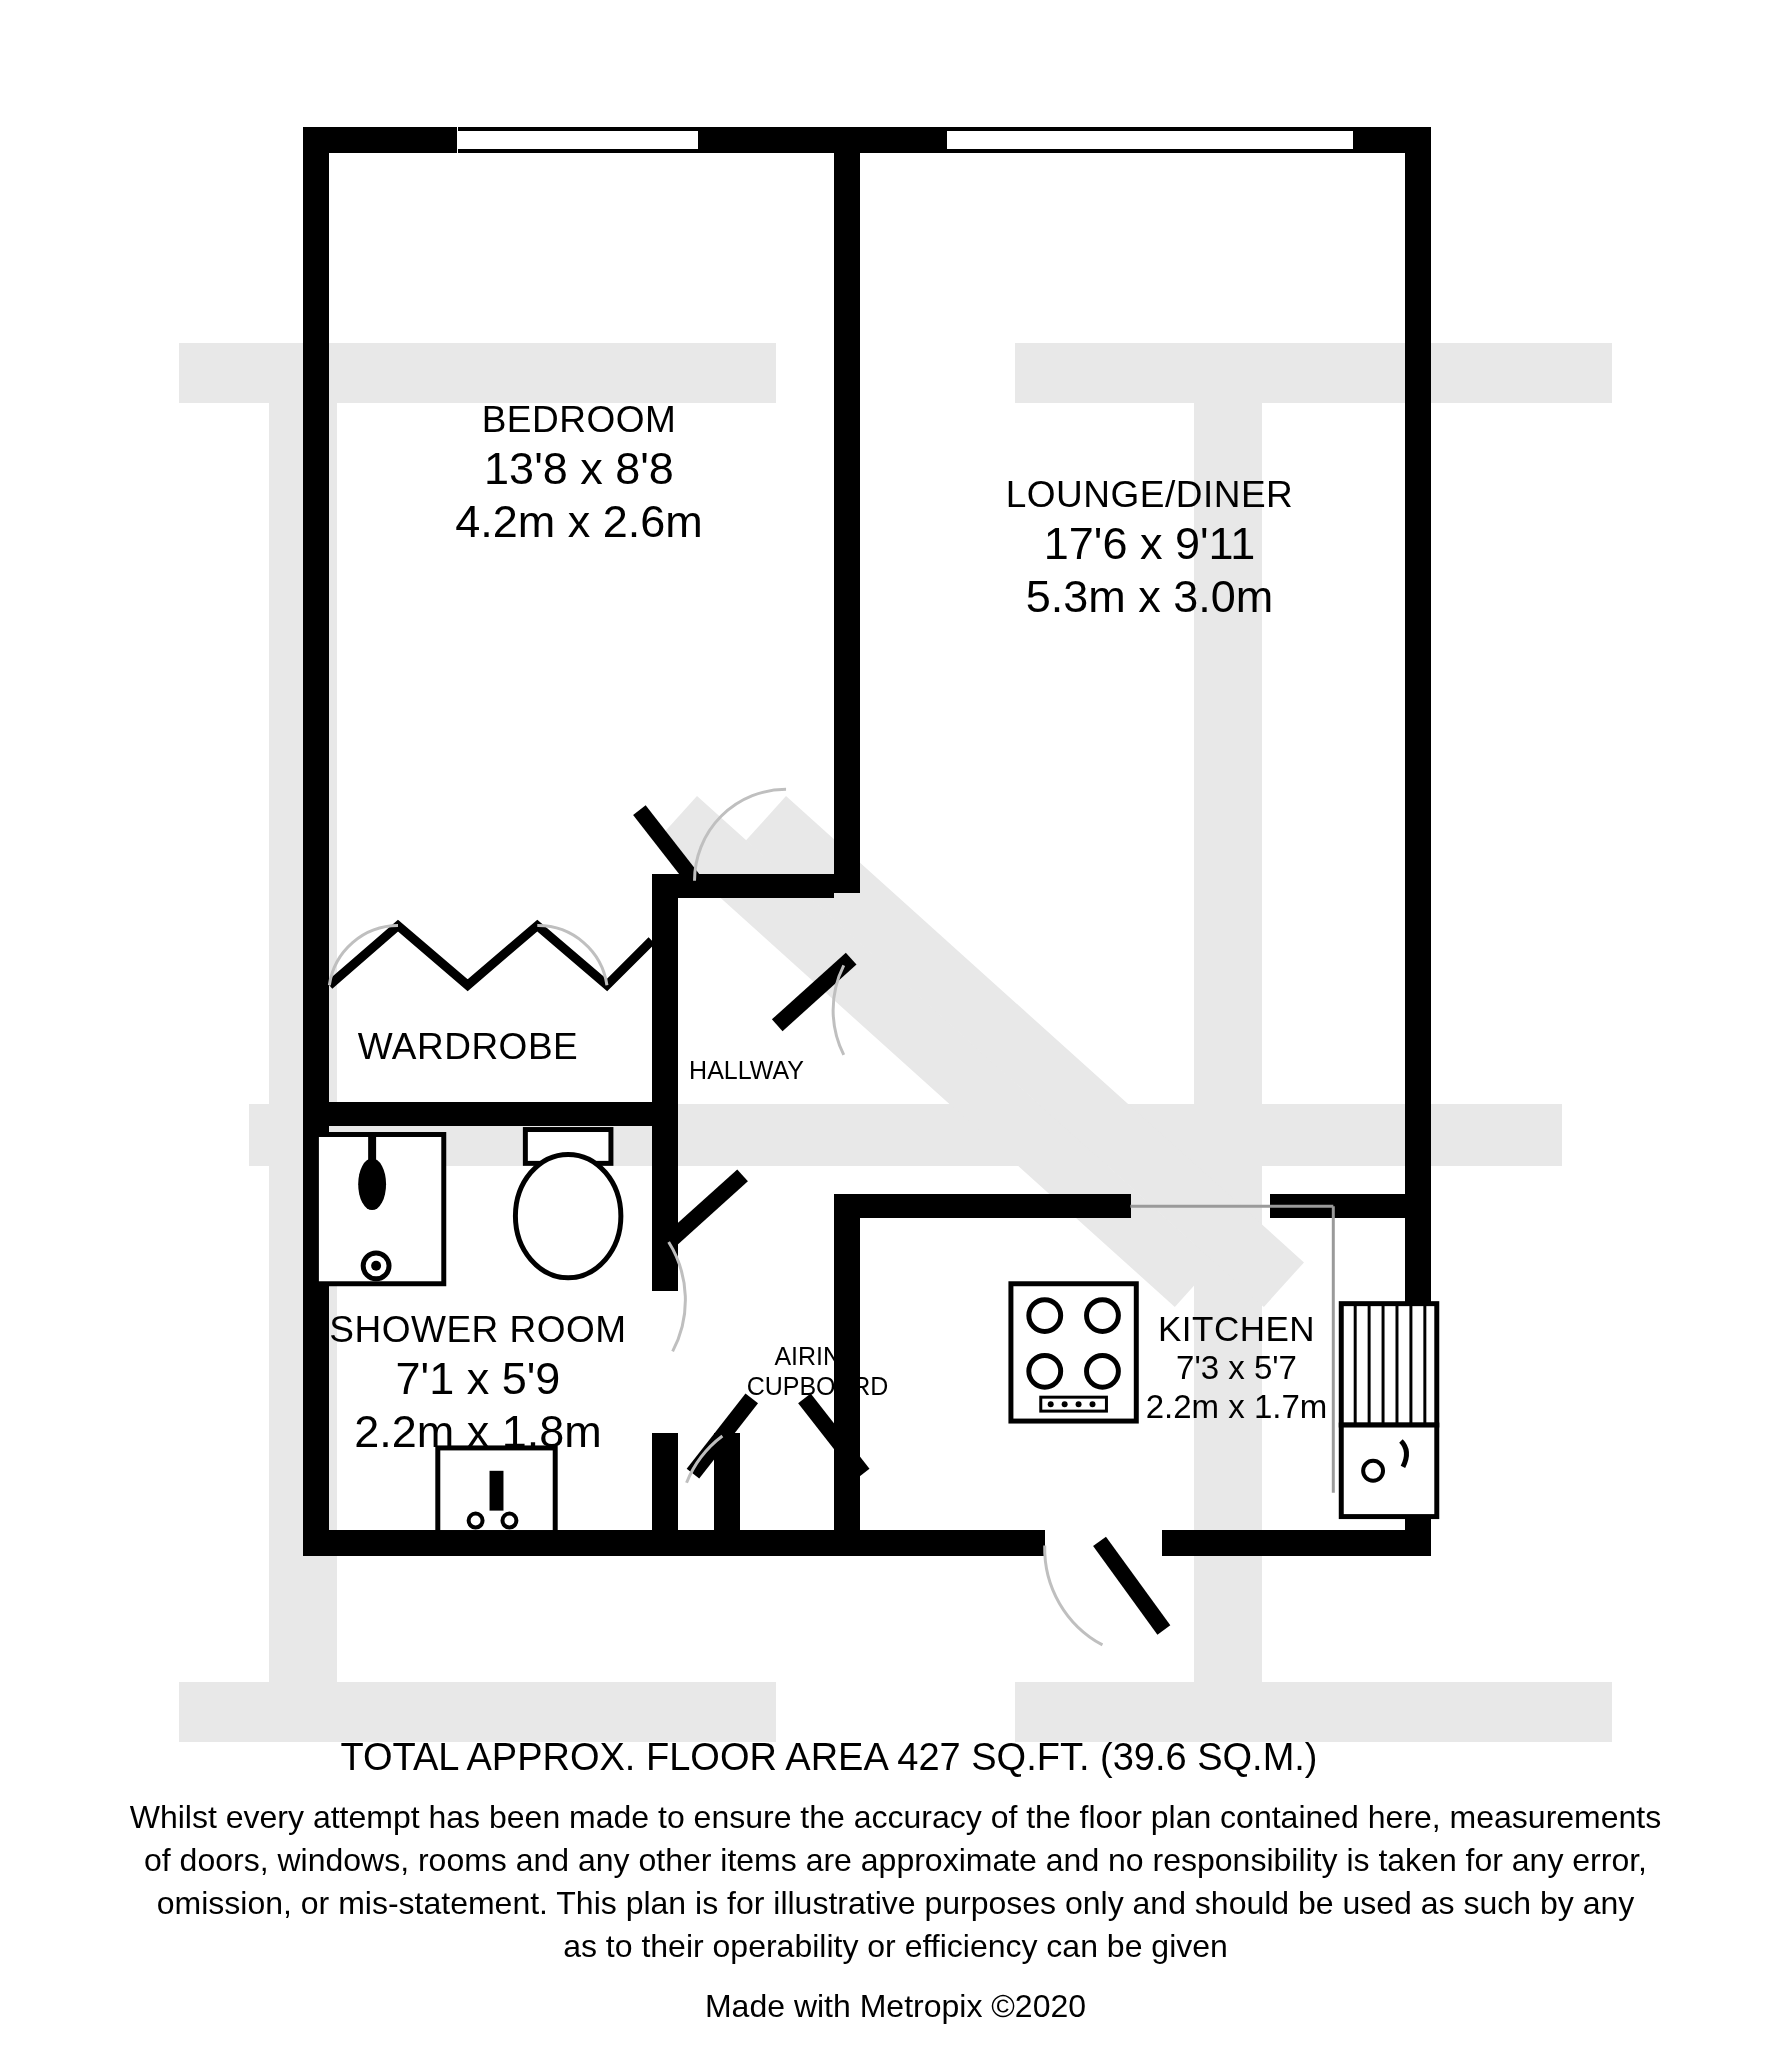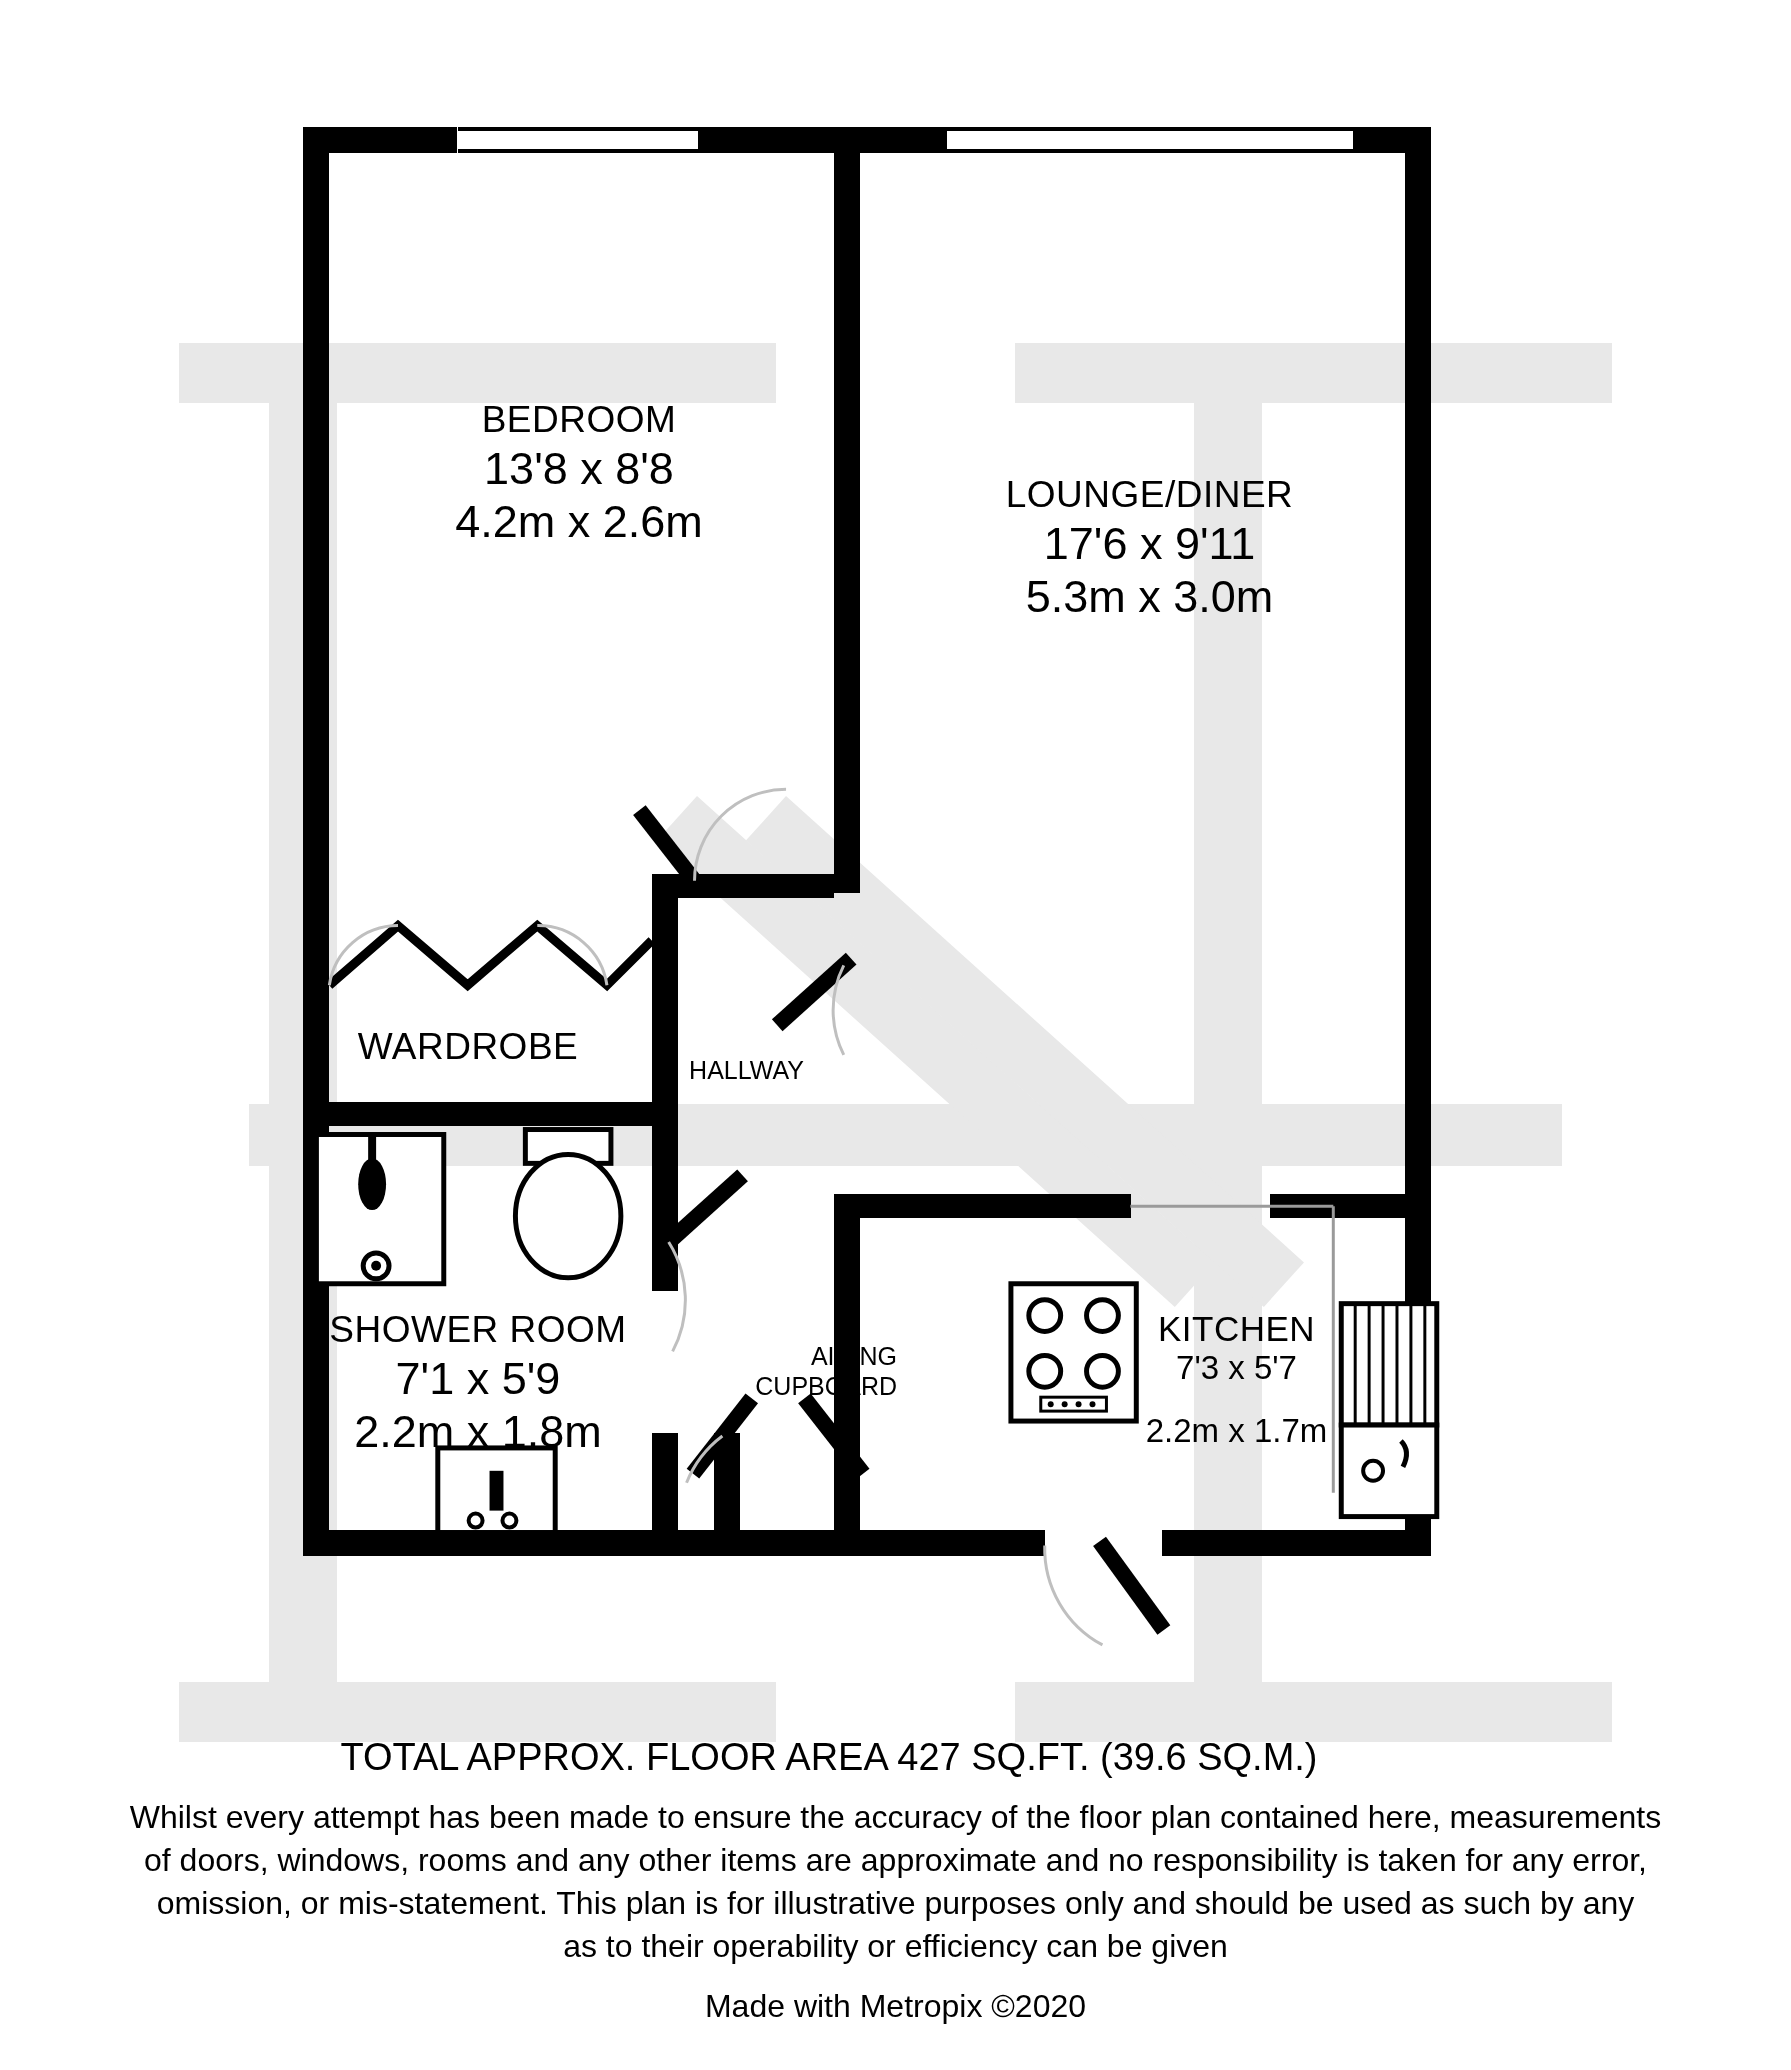--- a/index.html
+++ b/index.html
@@ -155,32 +155,32 @@
 
   <div class="lbl" style="left:279px;top:1308px;width:398px;">
     <div class="n">SHOWER ROOM</div>
     <div class="d">7'1 x 5'9</div>
     <div class="d">2.2m x 1.8m</div>
   </div>
 
   <div class="lbl small" style="left:1087px;top:1308px;width:299px;">
     <div class="n" style="font-size:35px;">KITCHEN</div>
     <div class="d" style="font-size:33px;">7'3 x 5'7</div>
-    <div class="d" style="font-size:33px;margin-top:24px;">2.2m x 1.7m</div>
+    <div class="d" style="font-size:33px;">2.2m x 1.7m</div>
   </div>
 
   <div class="lbl" style="left:279px;top:1025px;width:378px;">
     <div class="n">WARDROBE</div>
   </div>
 
   <div class="lbl tiny" style="left:657px;top:1055px;width:179px;">
     <div>HALLWAY</div>
   </div>
 
-  <div class="lbl tiny" style="left:738px;top:1341px;width:159px;text-align:right;">
+  <div class="lbl tiny" style="left:738px;top:1341px;width:159px;">
     <div>AIRING</div>
     <div>CUPBOARD</div>
   </div>
 
   <div class="total">TOTAL APPROX. FLOOR AREA 427 SQ.FT. (39.6 SQ.M.)</div>
   <div class="disc">
     <div>Whilst every attempt has been made to ensure the accuracy of the floor plan contained here, measurements</div>
     <div>of doors, windows, rooms and any other items are approximate and no responsibility is taken for any error,</div>
     <div>omission, or mis-statement. This plan is for illustrative purposes only and should be used as such by any</div>
     <div>as to their operability or efficiency can be given</div>

